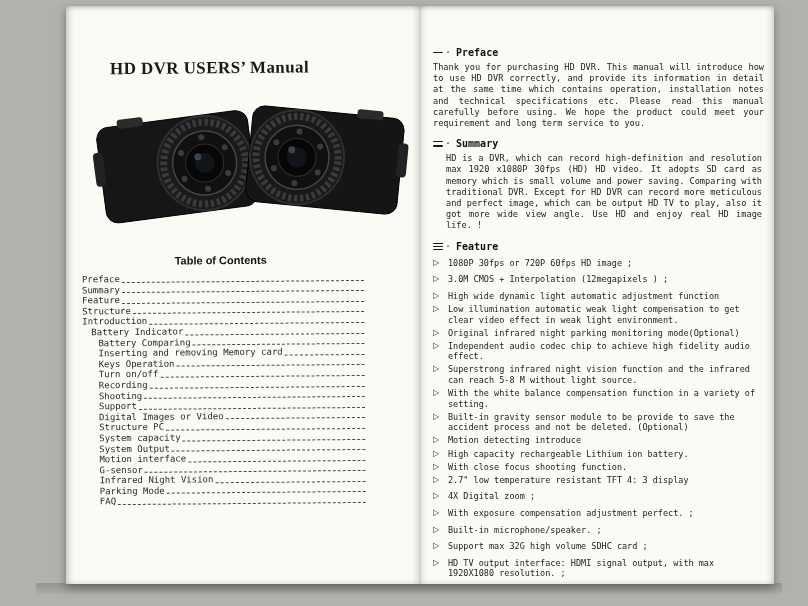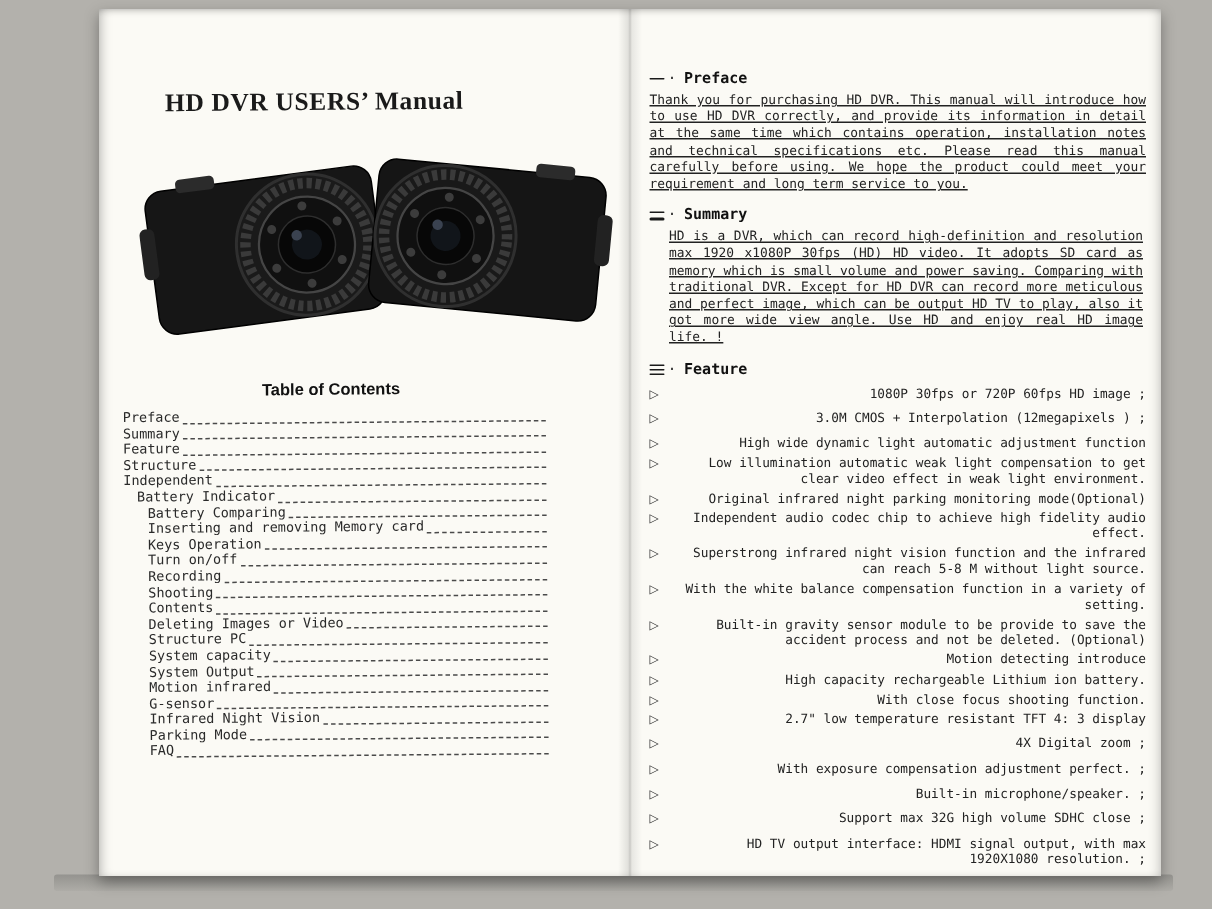--- a/index.html
+++ b/index.html
@@ -43,27 +43,27 @@
   .lvl2{margin-left:16px;}
 
   
   .sec-h{margin:9px 0 4px 0;font-size:10px;font-weight:bold;color:#111;
     display:flex;align-items:center;}
   .cjk{display:inline-flex;flex-direction:column;justify-content:center;
     width:10px;height:10px;margin-right:2px;}
   .cjk i{display:block;height:1.6px;background:#1a1a1a;margin:1.4px 0;border-radius:1px;}
   .cjk-sep{color:#333;font-weight:normal;margin-right:5px;}
   .cjk-sep::before{content:"\00B7";}
-  .body-par{font-size:8.6px;line-height:11.2px;text-align:justify;margin:0 0 5px 0;color:#222;text-decoration:underline;}
+  .body-par{font-size:8.6px;line-height:11.2px;text-align:justify;margin:0 0 5px 0;color:#222;}
   .summary-par{margin-left:13px;margin-right:2px;}
   .features{list-style:none;margin:2px 0 0 0;padding:0;font-size:8.5px;color:#222;}
   .feature-item{display:flex;margin:0 0 2.5px 0;line-height:10.6px;}
   .feature-item.sp{margin-top:6px;margin-bottom:6px;}
   .arrow{width:15px;flex:none;color:#2e2e2e;font-family:"DejaVu Sans",sans-serif;font-size:8px;line-height:10.6px;}
-  .ftext{flex:1;text-align:right;}
+  .ftext{flex:1;}
 </style>
 </head>
 <body>
 
 <div class="stage">
   <div class="desk-band"></div>
   <div class="spread">
     <div class="fold"></div>
 
     <div class="page page-left">
@@ -127,21 +127,21 @@
           </div>
         <div class="toc-item lvl0">
             <span class="toc-label">Feature</span>
             <span class="toc-leader"></span>
           </div>
         <div class="toc-item lvl0">
             <span class="toc-label">Structure</span>
             <span class="toc-leader"></span>
           </div>
         <div class="toc-item lvl0">
-            <span class="toc-label">Independent</span>
+            <span class="toc-label">Introduction</span>
             <span class="toc-leader"></span>
           </div>
         <div class="toc-item lvl1">
             <span class="toc-label">Battery Indicator</span>
             <span class="toc-leader"></span>
           </div>
         <div class="toc-item lvl2">
             <span class="toc-label">Battery Comparing</span>
             <span class="toc-leader"></span>
           </div>
@@ -159,41 +159,41 @@
           </div>
         <div class="toc-item lvl2">
             <span class="toc-label">Recording</span>
             <span class="toc-leader"></span>
           </div>
         <div class="toc-item lvl2">
             <span class="toc-label">Shooting</span>
             <span class="toc-leader"></span>
           </div>
         <div class="toc-item lvl2">
-            <span class="toc-label">Contents</span>
-            <span class="toc-leader"></span>
-          </div>
-        <div class="toc-item lvl2">
-            <span class="toc-label">Deleting Images or Video</span>
+            <span class="toc-label">Support</span>
+            <span class="toc-leader"></span>
+          </div>
+        <div class="toc-item lvl2">
+            <span class="toc-label">Digital Images or Video</span>
             <span class="toc-leader"></span>
           </div>
         <div class="toc-item lvl2">
             <span class="toc-label">Structure PC</span>
             <span class="toc-leader"></span>
           </div>
         <div class="toc-item lvl2">
             <span class="toc-label">System capacity</span>
             <span class="toc-leader"></span>
           </div>
         <div class="toc-item lvl2">
             <span class="toc-label">System Output</span>
             <span class="toc-leader"></span>
           </div>
         <div class="toc-item lvl2">
-            <span class="toc-label">Motion infrared</span>
+            <span class="toc-label">Motion interface</span>
             <span class="toc-leader"></span>
           </div>
         <div class="toc-item lvl2">
             <span class="toc-label">G-sensor</span>
             <span class="toc-leader"></span>
           </div>
         <div class="toc-item lvl2">
             <span class="toc-label">Infrared Night Vision</span>
             <span class="toc-leader"></span>
           </div>
@@ -299,21 +299,21 @@
         <li class="feature-item sp">
             <span class="arrow">▷</span>
             <span class="ftext">With exposure compensation adjustment perfect. ;</span>
           </li>
         <li class="feature-item sp">
             <span class="arrow">▷</span>
             <span class="ftext">Built-in microphone/speaker. ;</span>
           </li>
         <li class="feature-item sp">
             <span class="arrow">▷</span>
-            <span class="ftext">Support max 32G high volume SDHC close ;</span>
+            <span class="ftext">Support max 32G high volume SDHC card ;</span>
           </li>
         <li class="feature-item sp">
             <span class="arrow">▷</span>
             <span class="ftext">HD TV output interface: HDMI signal output, with max 1920X1080 resolution. ;</span>
           </li>
       </ul>
     </div>
   </div>
 </div>
 

